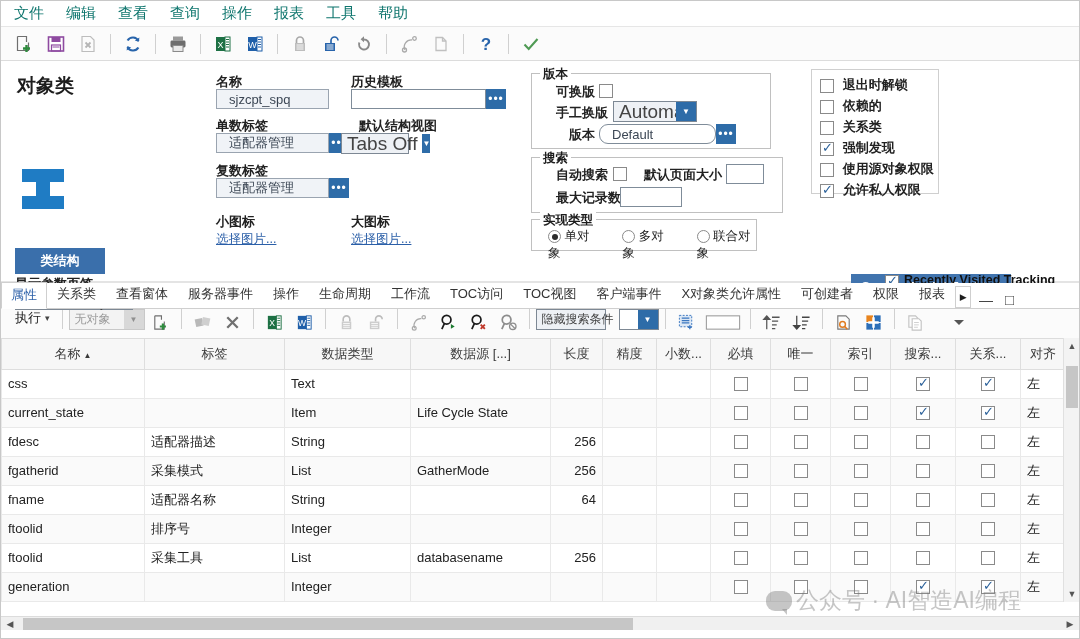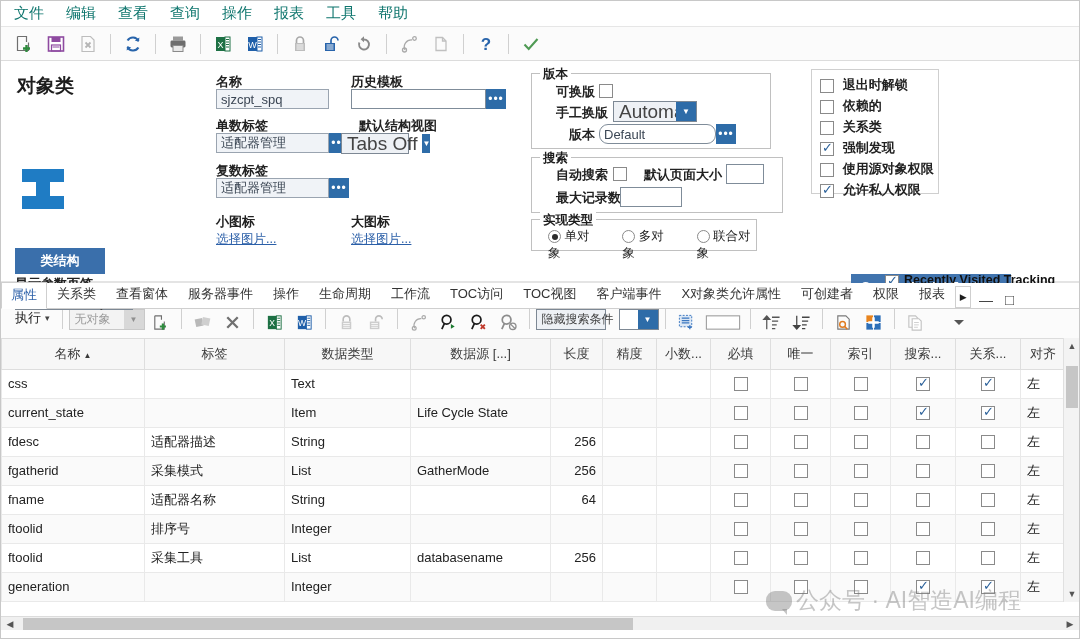--- a/index.html
+++ b/index.html
@@ -24,21 +24,21 @@
   .tb-btn { width:30px; height:28px; display:flex; align-items:center;
             justify-content:center; }
   .tb-sep { width:1px; height:20px; background:#d0d0d0; margin:0 5px; }
 
   
   .form-area { position:relative; height:222px; background:#fff;
                border-bottom:2px solid #e4e4e4; }
   .lbl { font-weight:bold; font-size:13px; color:#222; }
   .lbl-sm { font-weight:bold; font-size:13px; color:#222; }
   .txt { border:1px solid #9aa4b0; background:#f0f3f7; height:20px;
-         font-size:13px; padding:0 4px; color:#3b4654;
+         font-size:13px; padding:0 12px; color:#3b4654;
          font-family:"Liberation Sans",sans-serif; }
   .txt.plain { background:#ffffff; border:1px solid #7f8c99; }
   .ell { width:20px; height:20px; background:#2e6ca8; color:#fff;
          display:inline-flex; align-items:center; justify-content:center;
          font-size:12px; line-height:1; letter-spacing:1px; vertical-align:top;}
   .cbx { width:14px; height:14px; border:1px solid #8a8a8a; background:#fff;
          display:inline-block; position:relative; vertical-align:middle; }
   .cbx.on::after { content:"✓"; position:absolute; left:1px; top:-3px;
                    font-size:13px; color:#2a6099; font-weight:bold; }
   .sel { display:inline-flex; height:21px; border:1px solid #7d8894;

